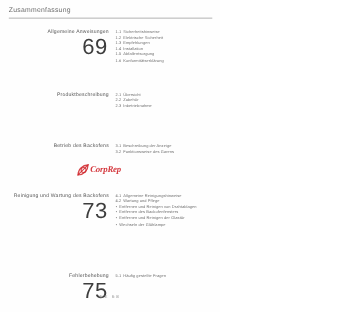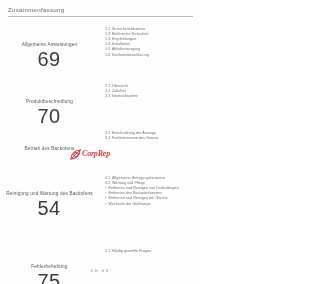--- a/index.html
+++ b/index.html
@@ -60,23 +60,23 @@
   .entry {
     position: relative;
     display: block;
     width: 200px;
     margin-bottom: 2px;
   }
 
   .entry-left {
     position: absolute;
     left: 0;
-    top: 16px;
+    top: 0;
     width: 102px;
-    text-align: center;
+    text-align: right;
     padding-right: 3px;
     box-sizing: border-box;
   }
 
   .entry-heading {
     font-size: 4.6px;
     letter-spacing: 0.2px;
     color: #555555;
     white-space: nowrap;
     line-height: 6px;
@@ -218,21 +218,20 @@
         </div>
         <div class="sub">
           <span class="num">1.6</span><span>Konformitätserklärung</span>
         </div>
       </div>
     </div>
 
     <div class="entry e2">
       <div class="entry-left">
         <div class="entry-heading">Produktbeschreibung</div>
-        <div class="entry-number">70</div>
       </div>
       <div class="entry-right">
         <div class="sub">
           <span class="num">2.1</span><span>Übersicht</span>
         </div>
         <div class="sub">
           <span class="num">2.2</span><span>Zubehör</span>
         </div>
         <div class="sub">
           <span class="num">2.3</span><span>Inbetriebnahme</span>
@@ -250,21 +249,21 @@
         </div>
         <div class="sub">
           <span class="num">3.2</span><span>Funktionsweise des Garens</span>
         </div>
       </div>
     </div>
 
     <div class="entry e4">
       <div class="entry-left">
         <div class="entry-heading">Reinigung und Wartung des Backofens</div>
-        <div class="entry-number">54</div>
+        <div class="entry-number">73</div>
       </div>
       <div class="entry-right">
         <div class="sub">
           <span class="num">4.1</span><span>Allgemeine Reinigungshinweise</span>
         </div>
         <div class="sub">
           <span class="num">4.2</span><span>Wartung und Pflege</span>
         </div>
         <div class="bullet">Entfernen und Reinigen von Drahtablagen</div>
         <div class="bullet">Entfernen des Backofenfensters</div>

